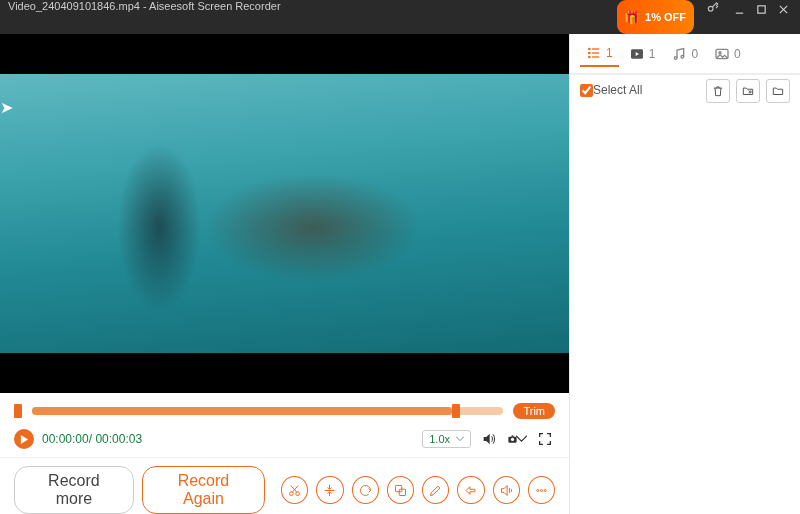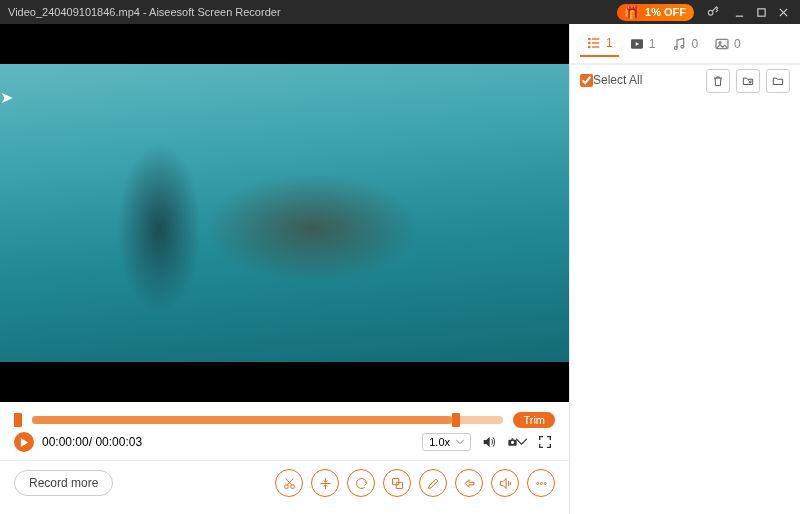--- a/index.html
+++ b/index.html
@@ -1,19 +1,19 @@
 <!DOCTYPE html>
 <html><head>
 <meta charset="utf-8">
 <style>
 * { margin: 0; padding: 0; box-sizing: border-box; }
 body { font-family: -apple-system, "Segoe UI", Arial, sans-serif; background: #fff; width: 800px; height: 514px; overflow: hidden; }
 
 
-.titlebar { height: 24px; background: #2a2a2a; display: flex; align-items: center; padding: 0 8px; color: #ccc; font-size: 11px; }
+.titlebar { height: 34px; background: #2a2a2a; display: flex; padding: 0 8px; color: #ccc; font-size: 11px; }
 .titlebar-title { flex: 1; }
 .promo { display: flex; align-items: center; gap: 4px; background: linear-gradient(90deg,#ff5b00,#ff8000); color: #fff; padding: 1px 8px; border-radius: 9px; font-size: 11px; font-weight: bold; margin-right: 6px; }
 .gift-icon { font-size: 13px; }
 .key-icon { color: #bbb; margin: 0 6px; cursor: pointer; }
 .win-btn { width: 18px; height: 18px; display: inline-flex; align-items: center; justify-content: center; margin-left: 4px; cursor: pointer; color: #ccc; }
 .win-btn svg { width: 11px; height: 11px; }
 
 
 .main { display: flex; height: 490px; }
 .left { flex: 1; display: flex; flex-direction: column; background: #fff; border-right: 1px solid #e6e6e6; }
@@ -28,31 +28,31 @@
 
 .controls { padding: 10px 14px 8px; }
 .timeline-row { display: flex; align-items: center; gap: 10px; }
 .handle { width: 8px; height: 14px; }
 .handle rect { fill: #ed6b1f; }
 .track { flex: 1; height: 8px; background: #f7c9a7; border-radius: 4px; position: relative; }
 .track-fill { position: absolute; left: 0; top: 0; bottom: 0; background: #f08b48; border-radius: 4px; }
 .track-knob { position: absolute; top: -3px; width: 8px; height: 14px; background: #ed6b1f; border-radius: 1px; }
 .trim-btn { background: #ed6b1f; color: #fff; font-size: 11px; padding: 2px 10px; border-radius: 9px; cursor: pointer; }
 
-.playback-row { display: flex; align-items: center; gap: 8px; margin-top: 4px; font-size: 12px; color: #000000; }
+.playback-row { display: flex; align-items: center; gap: 8px; margin-top: 10px; font-size: 12px; color: #15803d; }
 .play-btn { width: 20px; height: 20px; border-radius: 50%; background: #ed6b1f; display: flex; align-items: center; justify-content: center; cursor: pointer; }
 .play-btn svg { fill: #fff; width: 9px; height: 9px; }
 .spacer { flex: 1; }
 .speed-select { border: 1px solid #ccc; padding: 2px 6px; font-size: 11px; border-radius: 3px; background: #fff; cursor: pointer; display: flex; align-items: center; gap: 6px; }
 .icon-btn-sm { width: 20px; height: 20px; display: inline-flex; align-items: center; justify-content: center; cursor: pointer; color: #333; }
 .icon-btn-sm svg { width: 16px; height: 16px; }
 
 
 .bottom { display: flex; align-items: center; gap: 8px; padding: 8px 14px 10px; border-top: 1px solid #eee; }
-.btn-outline { border: 1px solid #ccc; background: #fff; color: #444; padding: 5px 14px; border-radius: 14px; font-size: 12px; cursor: pointer; }
+.btn-outline { border: 1px solid #ccc; background: #fff; color: #444; padding: 5px 14px; border-radius: 14px; font-size: 16px; cursor: pointer; }
 .btn-outline.accent { border-color: #ed6b1f; color: #ed6b1f; }
 .circle-btn { width: 28px; height: 28px; border: 1.5px solid #ed6b1f; border-radius: 50%; display: inline-flex; align-items: center; justify-content: center; cursor: pointer; color: #ed6b1f; }
 .circle-btn svg { width: 15px; height: 15px; stroke: currentColor; fill: none; stroke-width: 1.6; }
 
 
 .tabs { height: 40px; display: flex; align-items: center; padding: 0 10px; gap: 4px; border-bottom: 1px solid #eee; }
 .tab { display: flex; align-items: center; gap: 4px; padding: 4px 6px; font-size: 12px; color: #888; cursor: pointer; }
 .tab.active { color: #ed6b1f; border-bottom: 2px solid #ed6b1f; }
 .tab svg { width: 16px; height: 16px; }
 .tab .cnt { font-size: 12px; }
@@ -158,20 +158,21 @@
         <span class="icon-btn-sm">
             <svg viewBox="0 0 24 24" fill="none" stroke="#333" stroke-width="2">
               <path d="M4 9V4h5M20 9V4h-5M4 15v5h5M20 15v5h-5"></path>
             </svg>
           </span>
       </div>
     </div>
 
     <div class="bottom">
       <button class="btn-outline">Record more</button>
+      <button class="btn-outline accent">Record Again</button>
       <span class="spacer"></span>
       <span class="circle-btn">
           <svg viewBox="0 0 24 24">
             <circle cx="7" cy="17" r="3"></circle>
             <circle cx="17" cy="17" r="3"></circle>
             <path d="M8 15L18 4M16 15L6 4"></path>
           </svg>
         </span>
       <span class="circle-btn">
           <svg viewBox="0 0 24 24">

